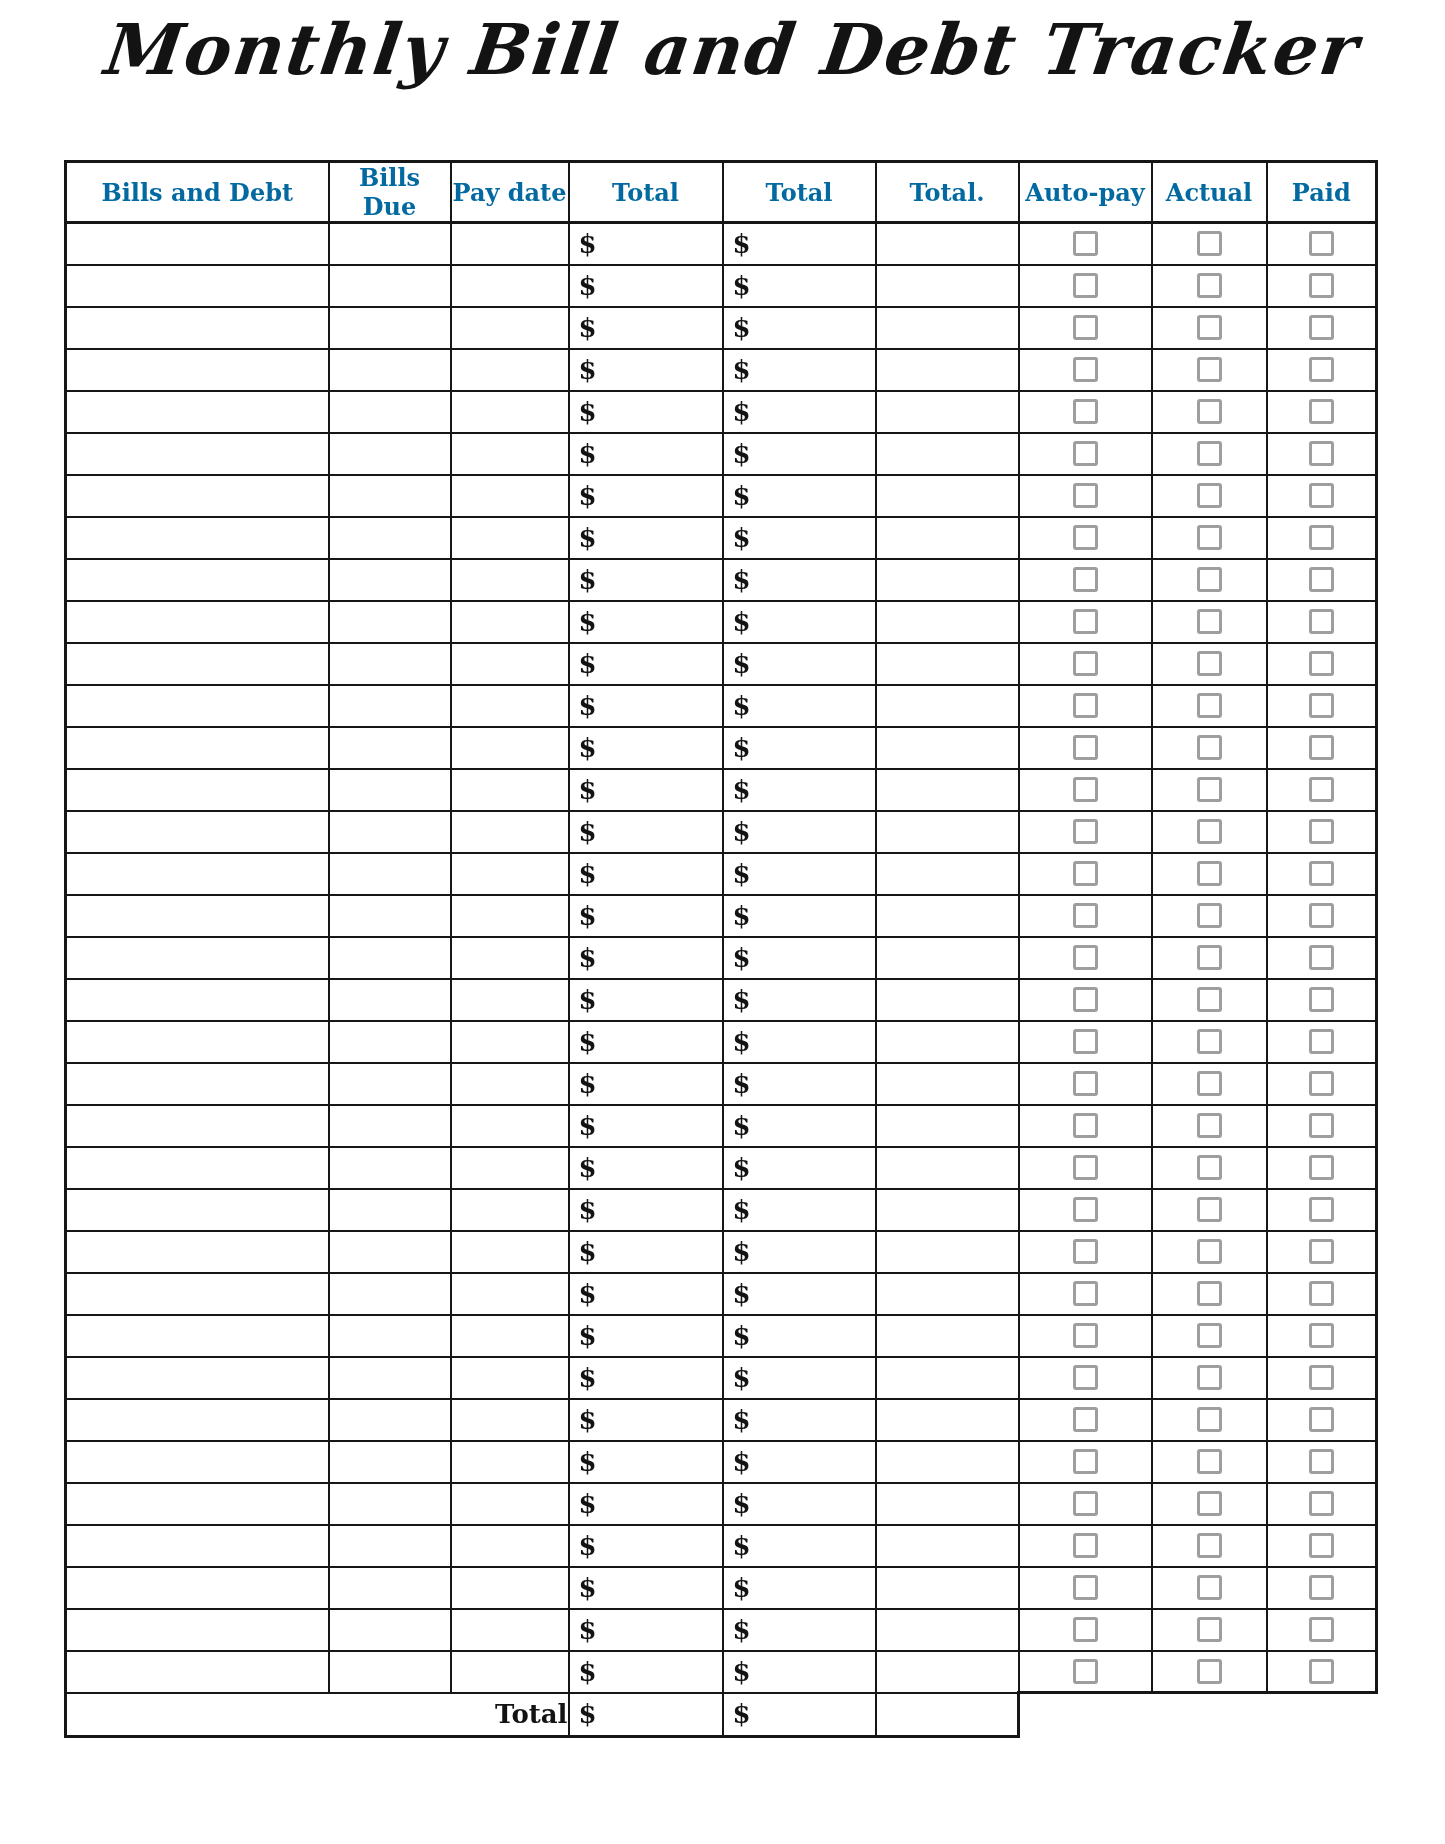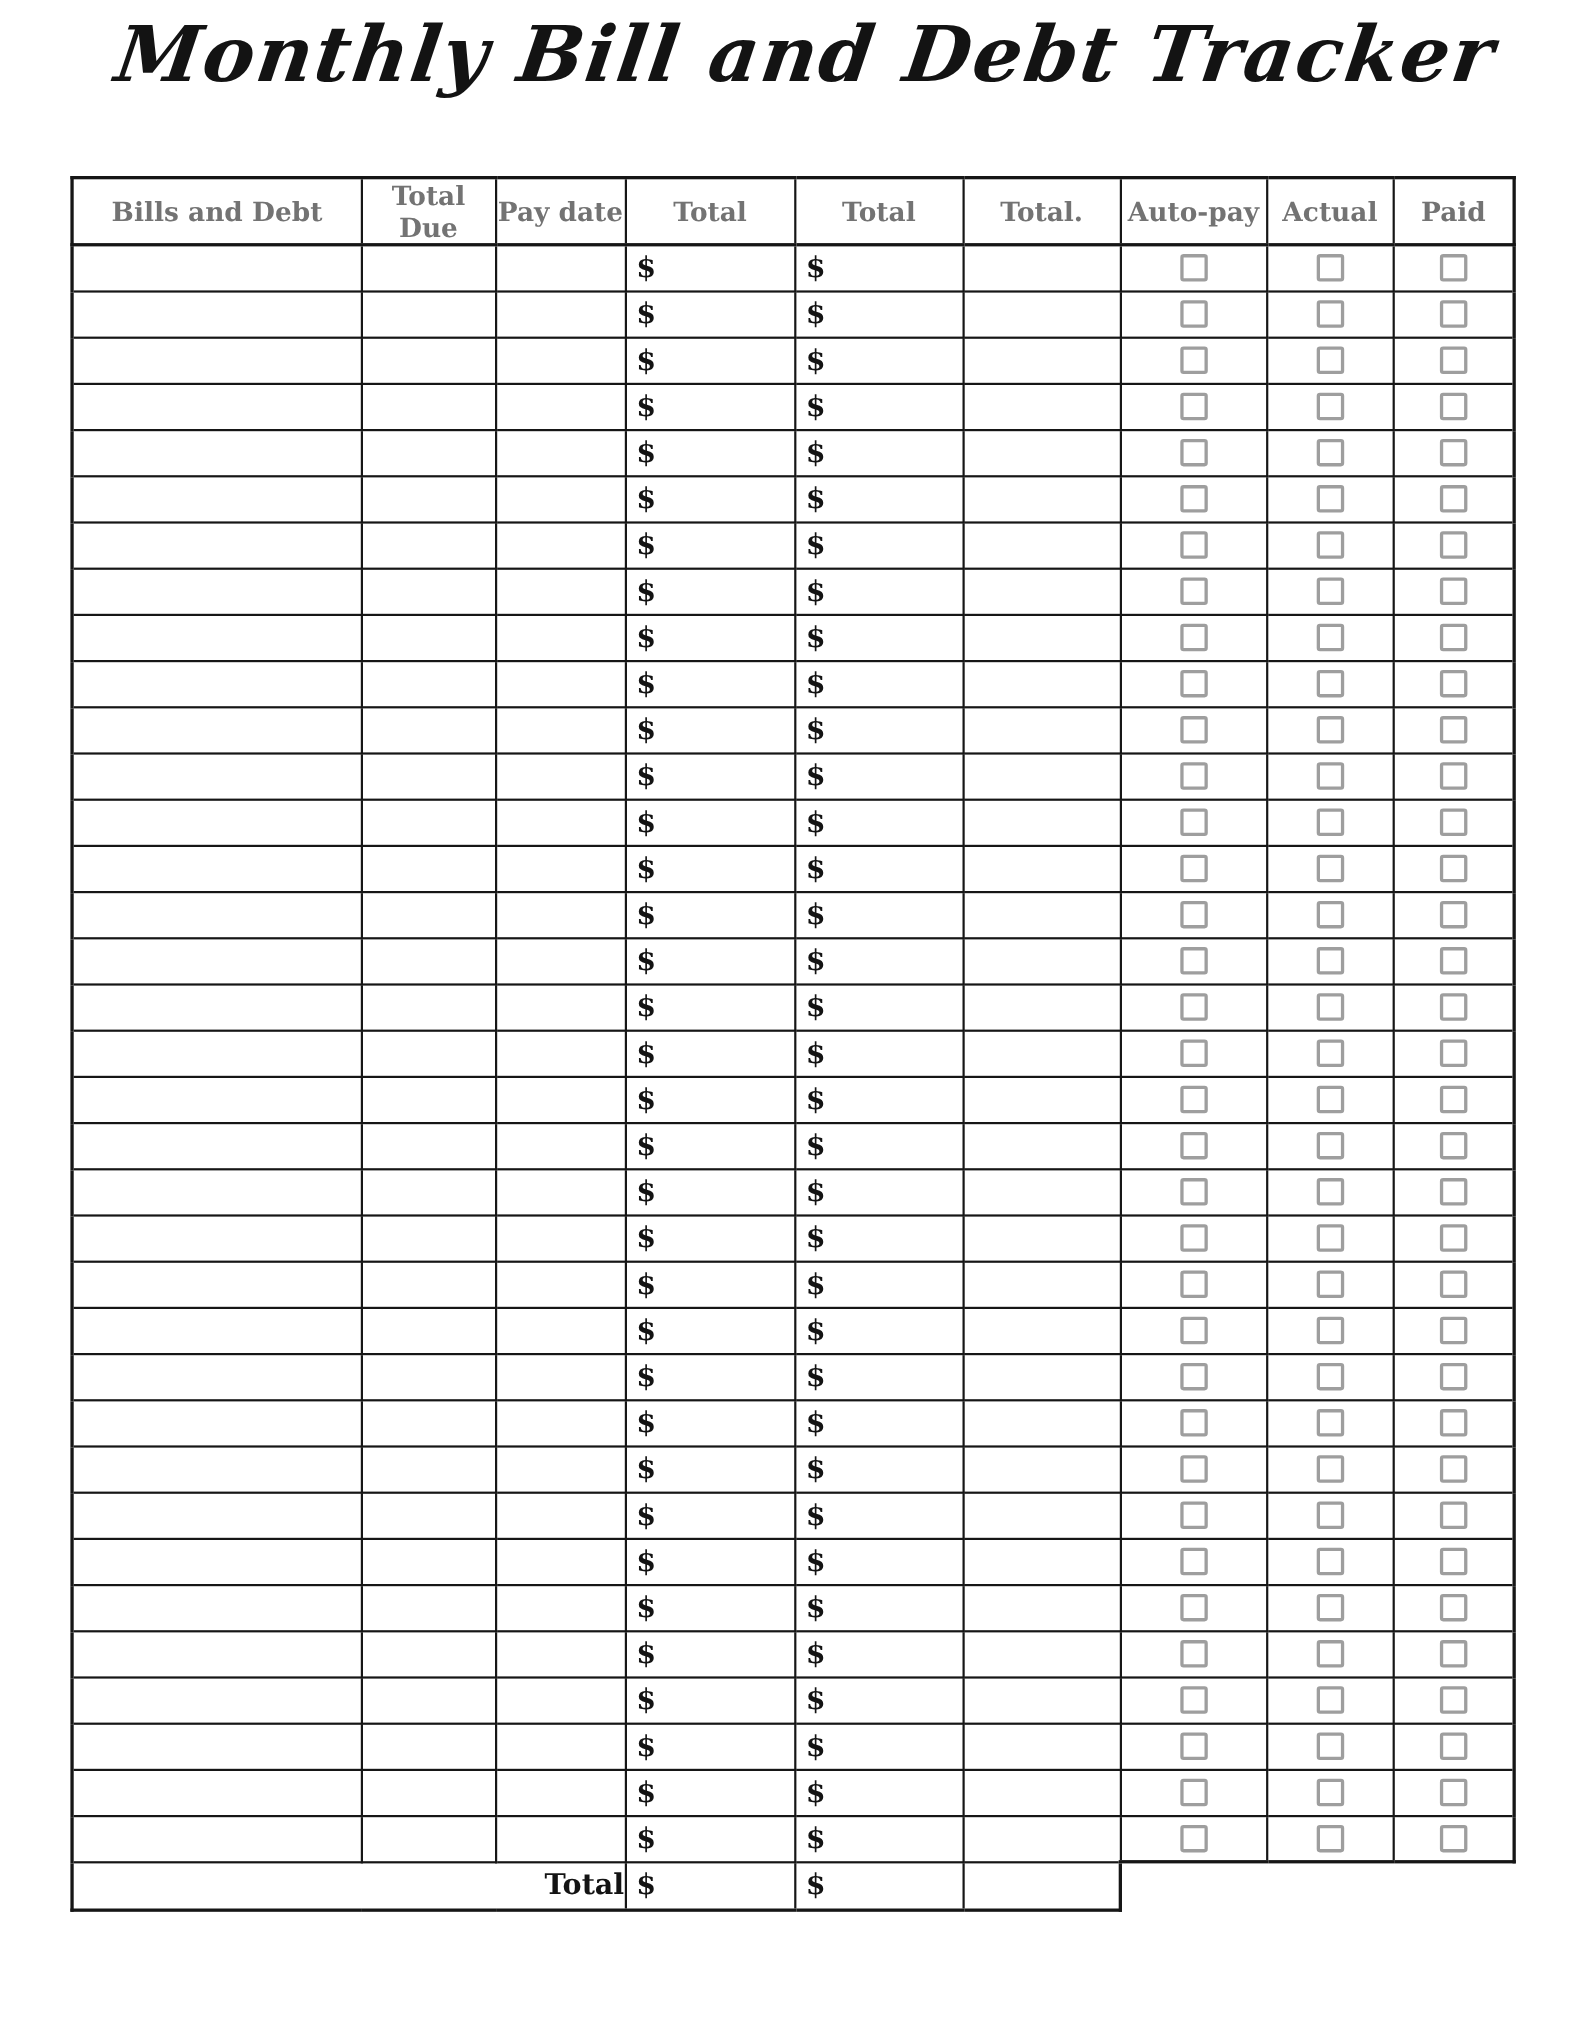--- a/index.html
+++ b/index.html
@@ -46,21 +46,21 @@
     background: #ffffff;
   }
   thead th {
     height: 45px;
     border-top-width: 3px;
     border-bottom-width: 3px;
     font-weight: 700;
     font-size: 24px;
     text-align: center;
     vertical-align: middle;
-    color: #737373;
+    color: #0369a1;
   }
   th:first-child, td:first-child { border-left-width: 3px; }
   th:last-child, tbody td:last-child { border-right-width: 3px; }
   tbody td { height: 42px; vertical-align: middle; }
   tbody tr:last-child td:nth-child(7),
   tbody tr:last-child td:nth-child(8),
   tbody tr:last-child td:nth-child(9) { border-bottom-width: 3px; }
   .money-cell { text-align: left; }
   .money {
     display: inline-block;
@@ -108,21 +108,21 @@
       <col style="width:154px">
       <col style="width:153px">
       <col style="width:143px">
       <col style="width:133px">
       <col style="width:115px">
       <col style="width:110px">
     </colgroup>
     <thead>
       <tr>
         <th>Bills and Debt</th>
-        <th>Total Due</th>
+        <th>Bills Due</th>
         <th>Pay date</th>
         <th>Total</th>
         <th>Total</th>
         <th>Total.</th>
         <th>Auto-pay</th>
         <th>Actual</th>
         <th>Paid</th>
       </tr>
     </thead>
     <tbody>

